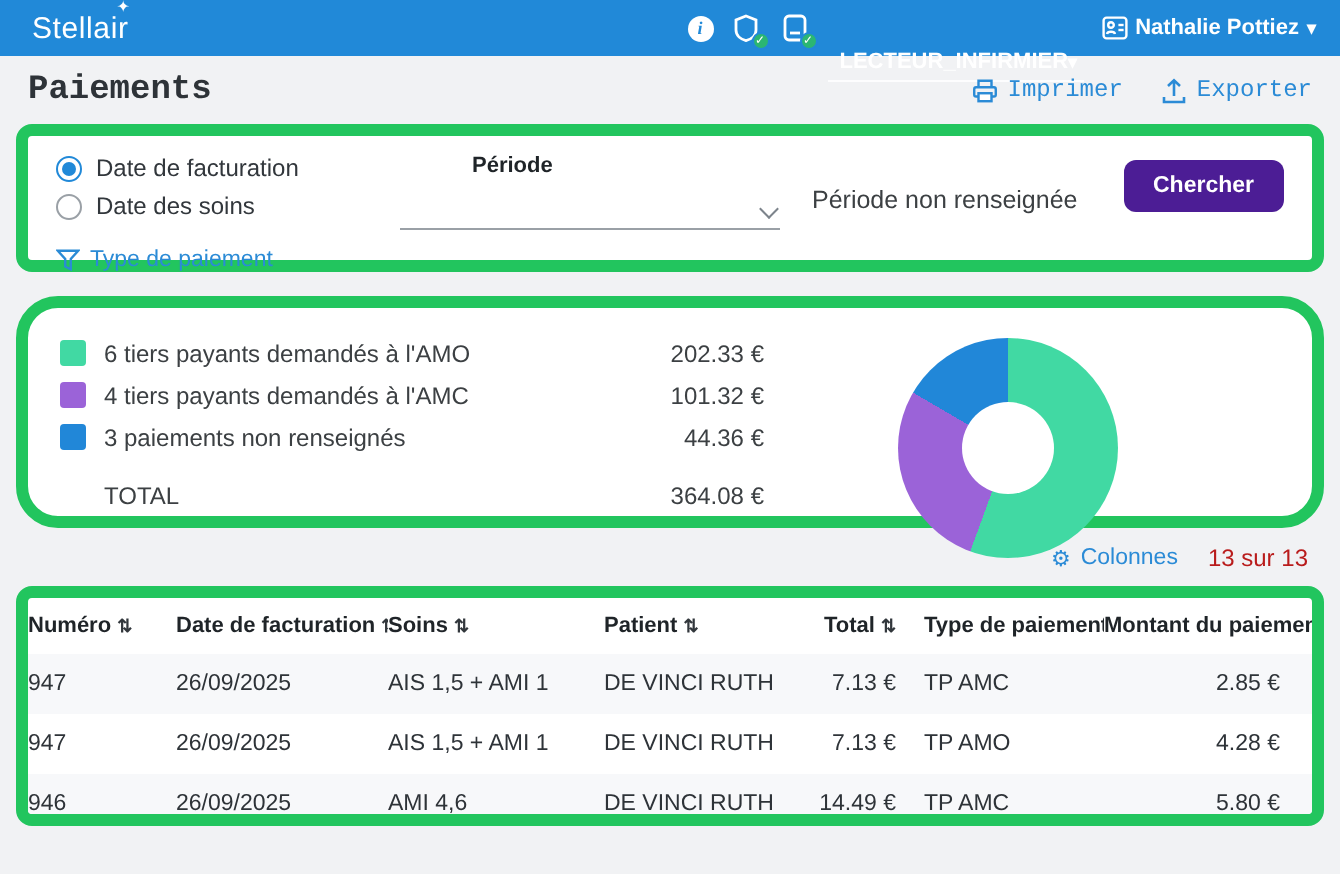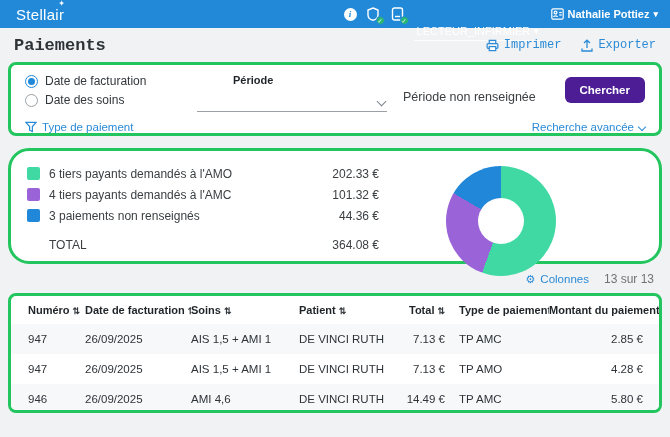--- a/index.html
+++ b/index.html
@@ -24,34 +24,34 @@
     width:13px; height:13px; border-radius:50%; background:#fff; color:#2189d8;
     font-size:9px; font-weight:bold; display:flex; align-items:center; justify-content:center;
     font-family:"Liberation Serif", serif; font-style:italic; cursor:pointer;
   }
   .check-badge {
     position:absolute; right:-4px; bottom:-3px; width:9px; height:9px; border-radius:50%;
     background:#2bb673; color:#fff; font-size:6px; line-height:9px; text-align:center;
     border:1px solid #2189d8;
   }
   .reader-select {
-    display:flex; align-items:center; justify-content:space-between;
+    display:flex; align-items:center; justify-content:flex-end;
     min-width:128px; border-bottom:1px solid rgba(255,255,255,.85);
-    font-size:11px; font-weight:normal; padding:2px 3px 3px; cursor:pointer;margin-top:36px;
+    font-size:11px; font-weight:bold; padding:2px 3px 3px; cursor:pointer;margin-top:36px;
   }
   .user { display:flex; align-items:center; gap:4px; font-size:11px; font-weight:bold; cursor:pointer; }
   .caret { font-size:9px; line-height:1; }
   
   .page-head { display:flex; align-items:center; padding:0 14px; height:34px;font-family:Liberation Mono, monospace; }
   .page-title { font-size:17px; font-weight:bold; color:#2e3338; }
   .head-links { margin-left:auto; display:flex; gap:20px;align-items:flex-end; }
   .link { color:#2b8bd6; font-size:12px; display:flex; align-items:center; gap:5px; cursor:pointer; }
   .link svg { display:block; }
   
-  .card { background:#fff; border:3px solid #22c55e; border-radius:8px; margin:0 8px; }
+  .card { background:#fff; border:6px solid #22c55e; border-radius:8px; margin:0 8px; }
   .filters-card { height:74px; padding:9px 14px 8px; }
   .f-row1 { display:flex; align-items:flex-start; }
   .radio-group { display:flex; flex-direction:column; gap:5px; font-size:12px; color:#32373c; width:152px; }
   .radio-row { display:flex; align-items:center; gap:7px; cursor:pointer; }
   .radio-dot { width:13px; height:13px; border-radius:50%; border:1px solid #9aa0a6; position:relative; flex:none; background:#fff; }
   .radio-dot.selected { border-color:#2189d8; }
   .radio-dot.selected::after { content:""; position:absolute; inset:2px; border-radius:50%; background:#2189d8; }
   .periode { width:190px; margin-left:20px; }
   .periode-label { font-size:11px; font-weight:bold; color:#1f2428;padding-left:36px; }
   .periode-line { margin-top:11px; border-bottom:1px solid #9aa0a6; height:15px; position:relative; cursor:pointer; }
@@ -72,29 +72,29 @@
   .legend-row { display:flex; align-items:center; height:21px; font-size:12px; color:#3c4043; }
   .swatch { width:13px; height:13px; border-radius:2px; margin-right:9px; flex:none; }
   .legend-amount { margin-left:auto;text-align:center; }
   .total-row { display:flex; align-items:center; margin-top:12px; font-size:12px; color:#3c4043; }
   .total-row .lbl { padding-left:22px; }
   .donut { position:absolute; left:435px; top:15px; width:110px; height:110px; border-radius:50%; }
   .donut::after { content:""; position:absolute; inset:32px; border-radius:50%; background:#fff; }
   
   .meta-row { display:flex; justify-content:flex-end; align-items:center; gap:15px; margin:8px 16px 7px; font-size:12px; }
   .gear { font-size:11px; }
-  .count { color:#737373; }
+  .count { color:#b91c1c; }
   
   .table-card { height:120px; overflow:hidden; }
   table { width:100%; border-collapse:collapse; table-layout:fixed; font-size:11.5px; color:#2e3338; }
   th, td { white-space:nowrap; overflow:hidden; text-align:left; font-weight:normal; }
   thead th { font-weight:bold; font-size:11px; color:#1f2428; height:28px; cursor:pointer; }
   tbody td { height:30px; }
   tbody tr:nth-child(odd) { background:#f7f8fa; }
-  .col-num  { width:74px; }  th.col-num, td.col-num { padding-left:17px; }
+  .col-num  { width:74px; }  th.col-num, td.col-num { }
   .col-date { width:106px; }
   .col-soins{ width:108px; }
   .col-pat  { width:100px; }
   .col-tot  { width:50px; text-align:right; padding-right:4px; }
   .col-type { width:100px; padding-left:10px; }
   .col-mont { text-align:right; padding-right:16px; }
   .sort { font-size:9px; margin-left:3px; color:#32373c; }
 </style>
 </head>
 <body>
@@ -178,24 +178,20 @@
     <div class="period-hint">Période non renseignée</div>
     <button class="chercher-btn">Chercher</button>
   </div>
   <div class="f-row2">
     <div class="f-link">
       <svg width="12" height="12" viewBox="0 0 13 13" fill="none" stroke="#2b8bd6" stroke-width="1.3">
         <path d="M1 1.5 H12 L8 6 V11.5 L5 10 V6 Z"></path>
       </svg>
       <span>Type de paiement</span>
     </div>
-    <div class="f-link">
-      <span>Recherche avancée</span>
-      <span class="chev blue"></span>
-    </div>
   </div>
 </div>
 
 <div class="card summary-card">
   <div class="legend">
     <div class="legend-row">
       <span class="swatch" style="background: rgb(65, 217, 163);"></span>
       <span>6 tiers payants demandés à l'AMO</span>
       <span class="legend-amount">202.33 €</span>
     </div>

